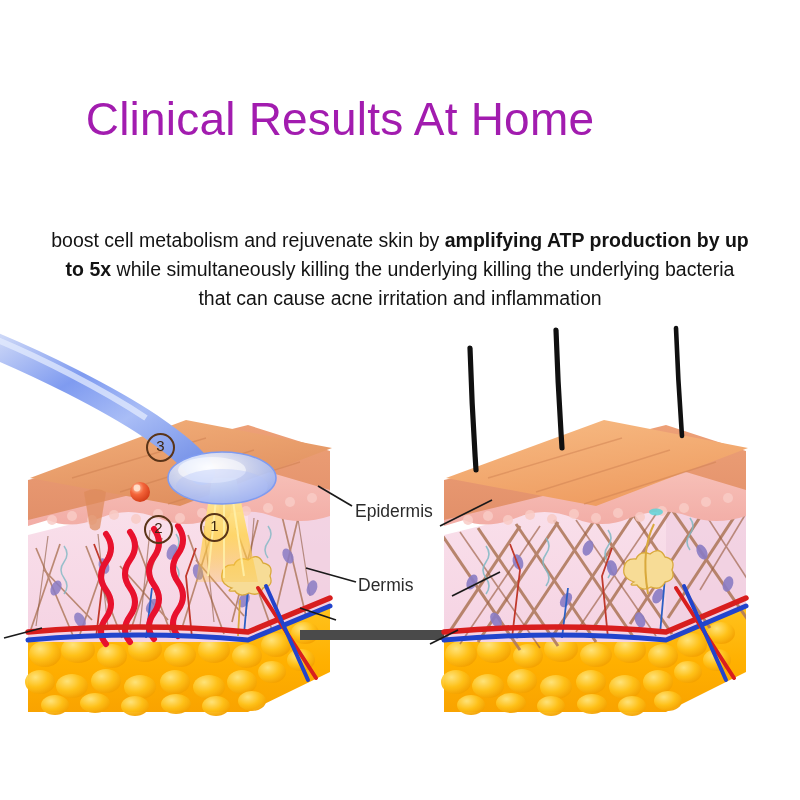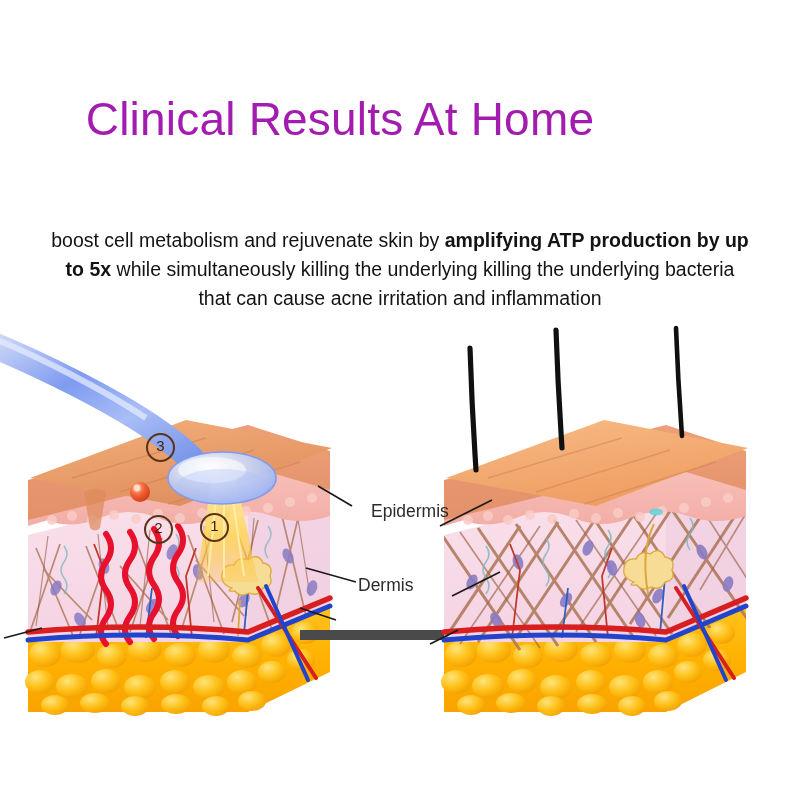--- a/index.html
+++ b/index.html
@@ -24,21 +24,21 @@
 
   
   .stage{position:absolute;left:0;top:320px;width:800px;height:470px;}
   svg.diagram{position:absolute;left:0;top:0;width:800px;height:470px;}
 
   
   .callout{
     position:absolute;font-size:17.5px;color:#2b2b2b;white-space:nowrap;
     font-family:"Liberation Sans","DejaVu Sans",sans-serif;
   }
-  .callout.epi{left:355px;top:501px;margin-left:16px;}
+  .callout.epi{left:355px;top:501px;}
   .callout.derm{left:358px;top:575px;text-align:center;}
 
   
   .marker{
     position:absolute;width:25px;height:25px;border-radius:50%;
     border:2.4px solid #5a3418;color:#3c2410;
     font-size:15px;line-height:21px;text-align:center;font-weight:500;
     background:transparent;
   }
   .m3{left:146px;top:433px;}

